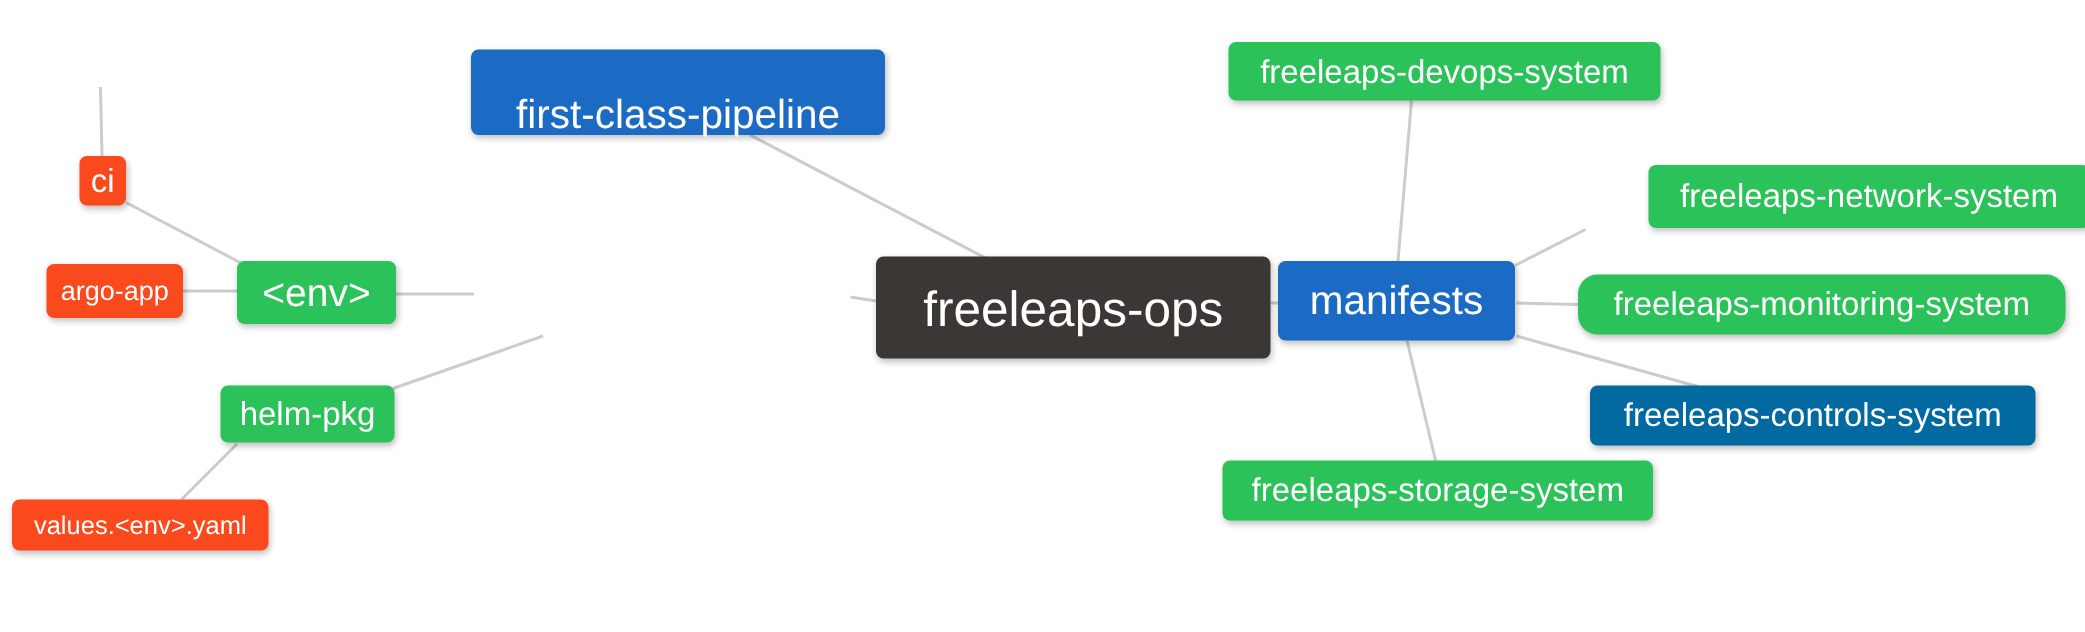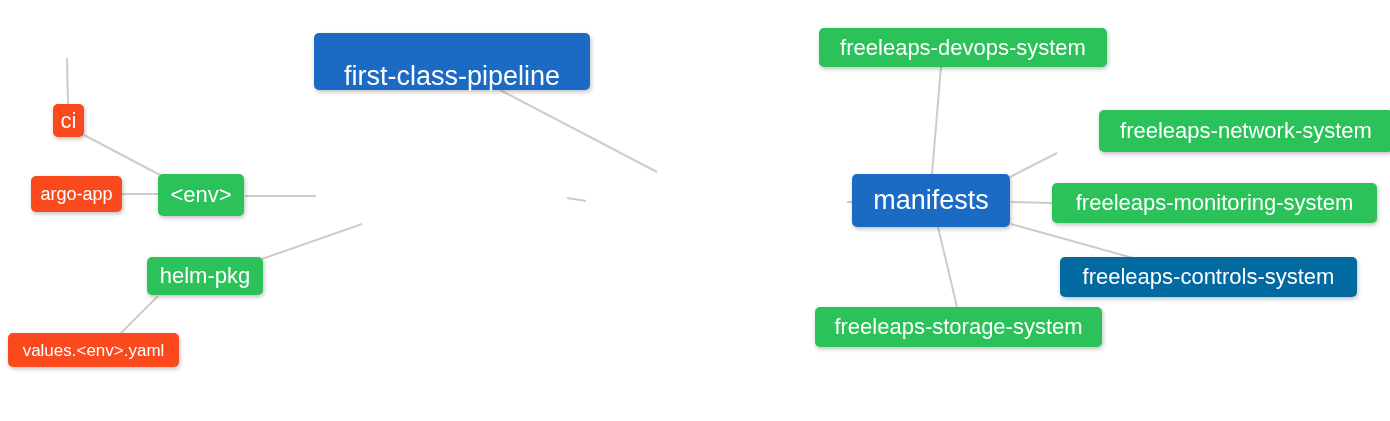--- a/index.html
+++ b/index.html
@@ -51,42 +51,45 @@
       <line x1="1011" y1="224" x2="1133" y2="258" stroke="#cccccc" stroke-width="2"></line>
       <line x1="938" y1="227" x2="957" y2="307" stroke="#cccccc" stroke-width="2"></line>
     </svg>
 
     <div class="node" style="left: 53px; top: 104px; width: 31px; height: 33px; font-size: 22px; background: rgb(250, 73, 28); color: rgb(255, 255, 255);">
       <span>ci</span>
     </div>
     <div class="node" style="left: 31px; top: 176px; width: 91px; height: 36px; font-size: 18px; background: rgb(250, 73, 28); color: rgb(255, 255, 255);">
       <span>argo-app</span>
     </div>
-    <div class="node" style="left: 158px; top: 174px; width: 86px; height: 42px; font-size: 22px; background: rgb(43, 194, 90); color: rgb(255, 255, 255);">
+    <div class="node" style="left: 158px; top: 174px; width: 106px; height: 42px; font-size: 26px; background: rgb(43, 194, 90); color: rgb(255, 255, 255);">
       <span>&lt;env&gt;</span>
     </div>
     <div class="node" style="left: 147px; top: 257px; width: 116px; height: 38px; font-size: 22px; background: rgb(43, 194, 90); color: rgb(255, 255, 255);">
       <span>helm-pkg</span>
     </div>
     <div class="node" style="left: 8px; top: 333px; width: 171px; height: 34px; font-size: 17px; background: rgb(250, 73, 28); color: rgb(255, 255, 255);">
       <span>values.&lt;env&gt;.yaml</span>
     </div>
     <div class="node" style="left: 314px; top: 33px; width: 276px; height: 57px; font-size: 27px; background: rgb(27, 106, 196); color: rgb(255, 255, 255); align-items: flex-end;">
       <span>first-class-pipeline</span>
     </div>
+    <div class="node" style="left: 584px; top: 171px; width: 263px; height: 68px; font-size: 33px; background: rgb(59, 55, 52); color: rgb(255, 255, 255);">
+      <span>freeleaps-ops</span>
+    </div>
     <div class="node" style="left: 852px; top: 174px; width: 158px; height: 53px; font-size: 27px; background: rgb(27, 106, 196); color: rgb(255, 255, 255);">
       <span>manifests</span>
     </div>
     <div class="node" style="left: 796px; top: 28px; width: 288px; height: 39px; font-size: 22px; background: rgb(43, 194, 90); color: rgb(255, 255, 255); margin-left: 23px;">
       <span>freeleaps-devops-system</span>
     </div>
     <div class="node" style="left: 1054px; top: 110px; width: 294px; height: 42px; font-size: 22px; background: rgb(43, 194, 90); color: rgb(255, 255, 255); margin-left: 45px;">
       <span>freeleaps-network-system</span>
     </div>
-    <div class="node" style="left: 1052px; top: 183px; width: 325px; height: 40px; font-size: 22px; background: rgb(43, 194, 90); color: rgb(255, 255, 255);">
+    <div class="node" style="left: 1052px; top: 183px; width: 325px; height: 40px; font-size: 22px; background: rgb(43, 194, 90); color: rgb(255, 255, 255); border-radius: 13px;">
       <span>freeleaps-monitoring-system</span>
     </div>
     <div class="node" style="left: 1060px; top: 257px; width: 297px; height: 40px; font-size: 22px; background: #0369a1; color: rgb(255, 255, 255); text-align: right;">
       <span>freeleaps-controls-system</span>
     </div>
     <div class="node" style="left: 815px; top: 307px; width: 287px; height: 40px; font-size: 22px; background: rgb(43, 194, 90); color: rgb(255, 255, 255);">
       <span>freeleaps-storage-system</span>
     </div>
   </div>
 

